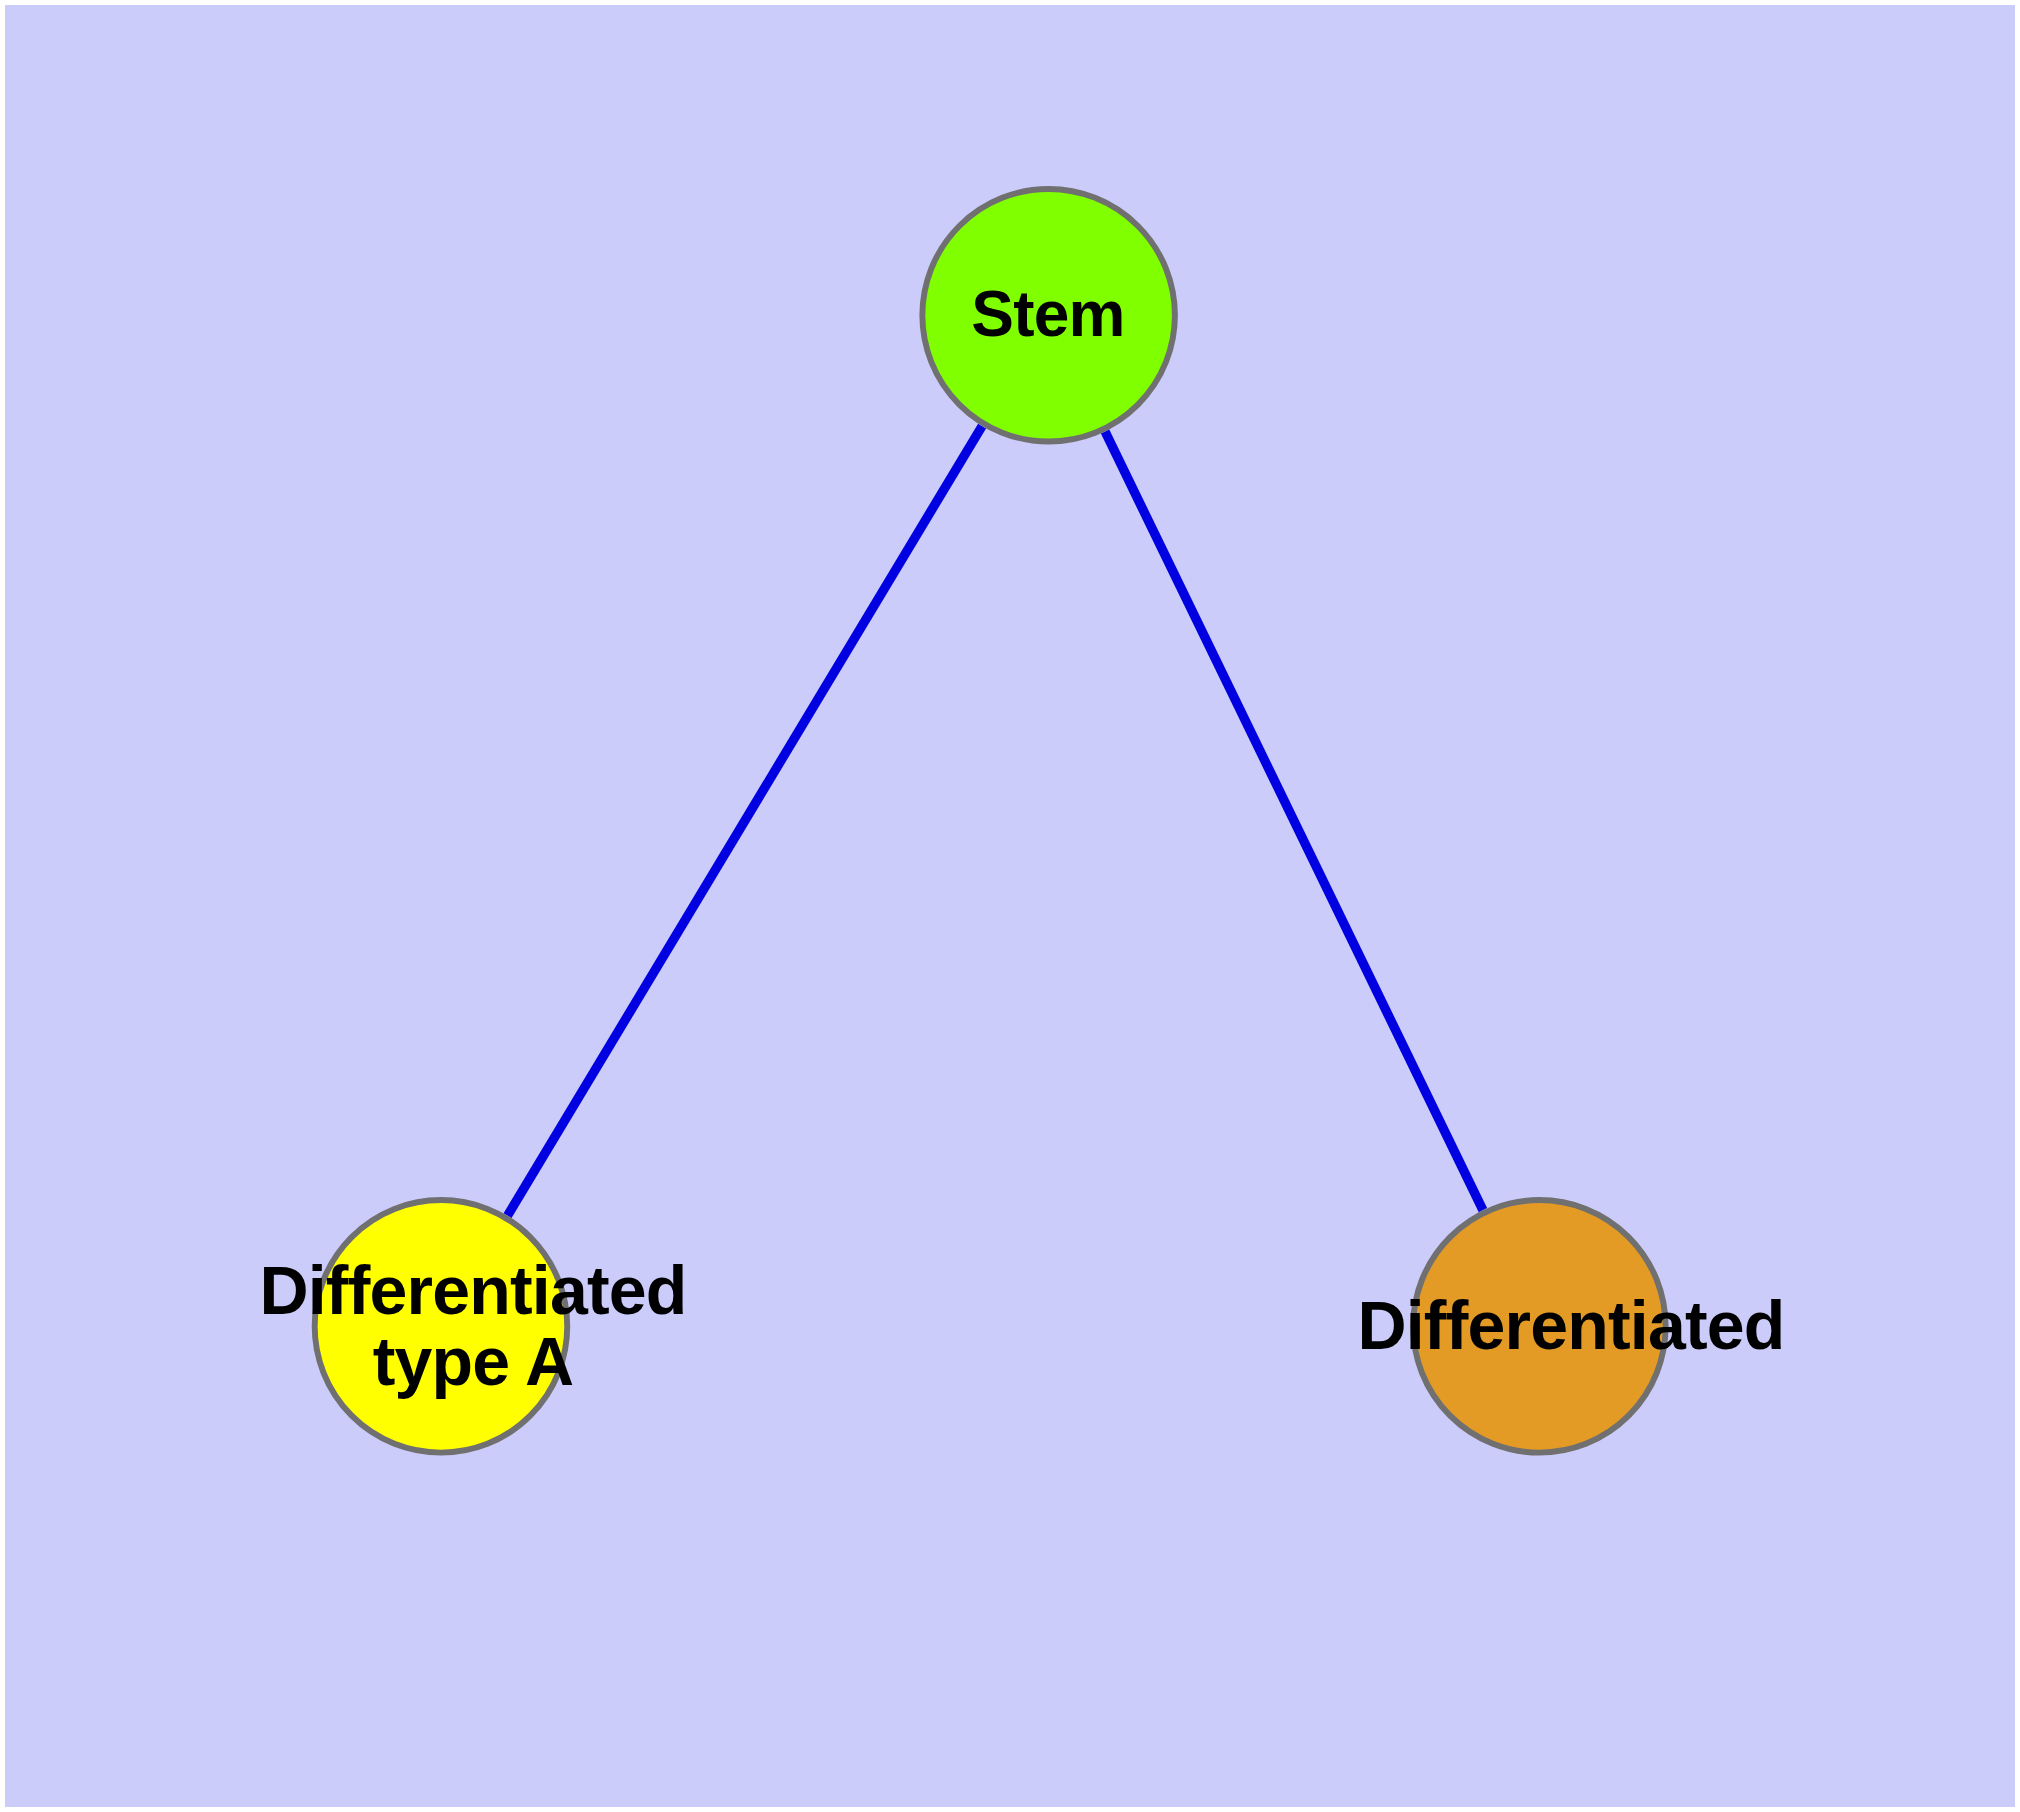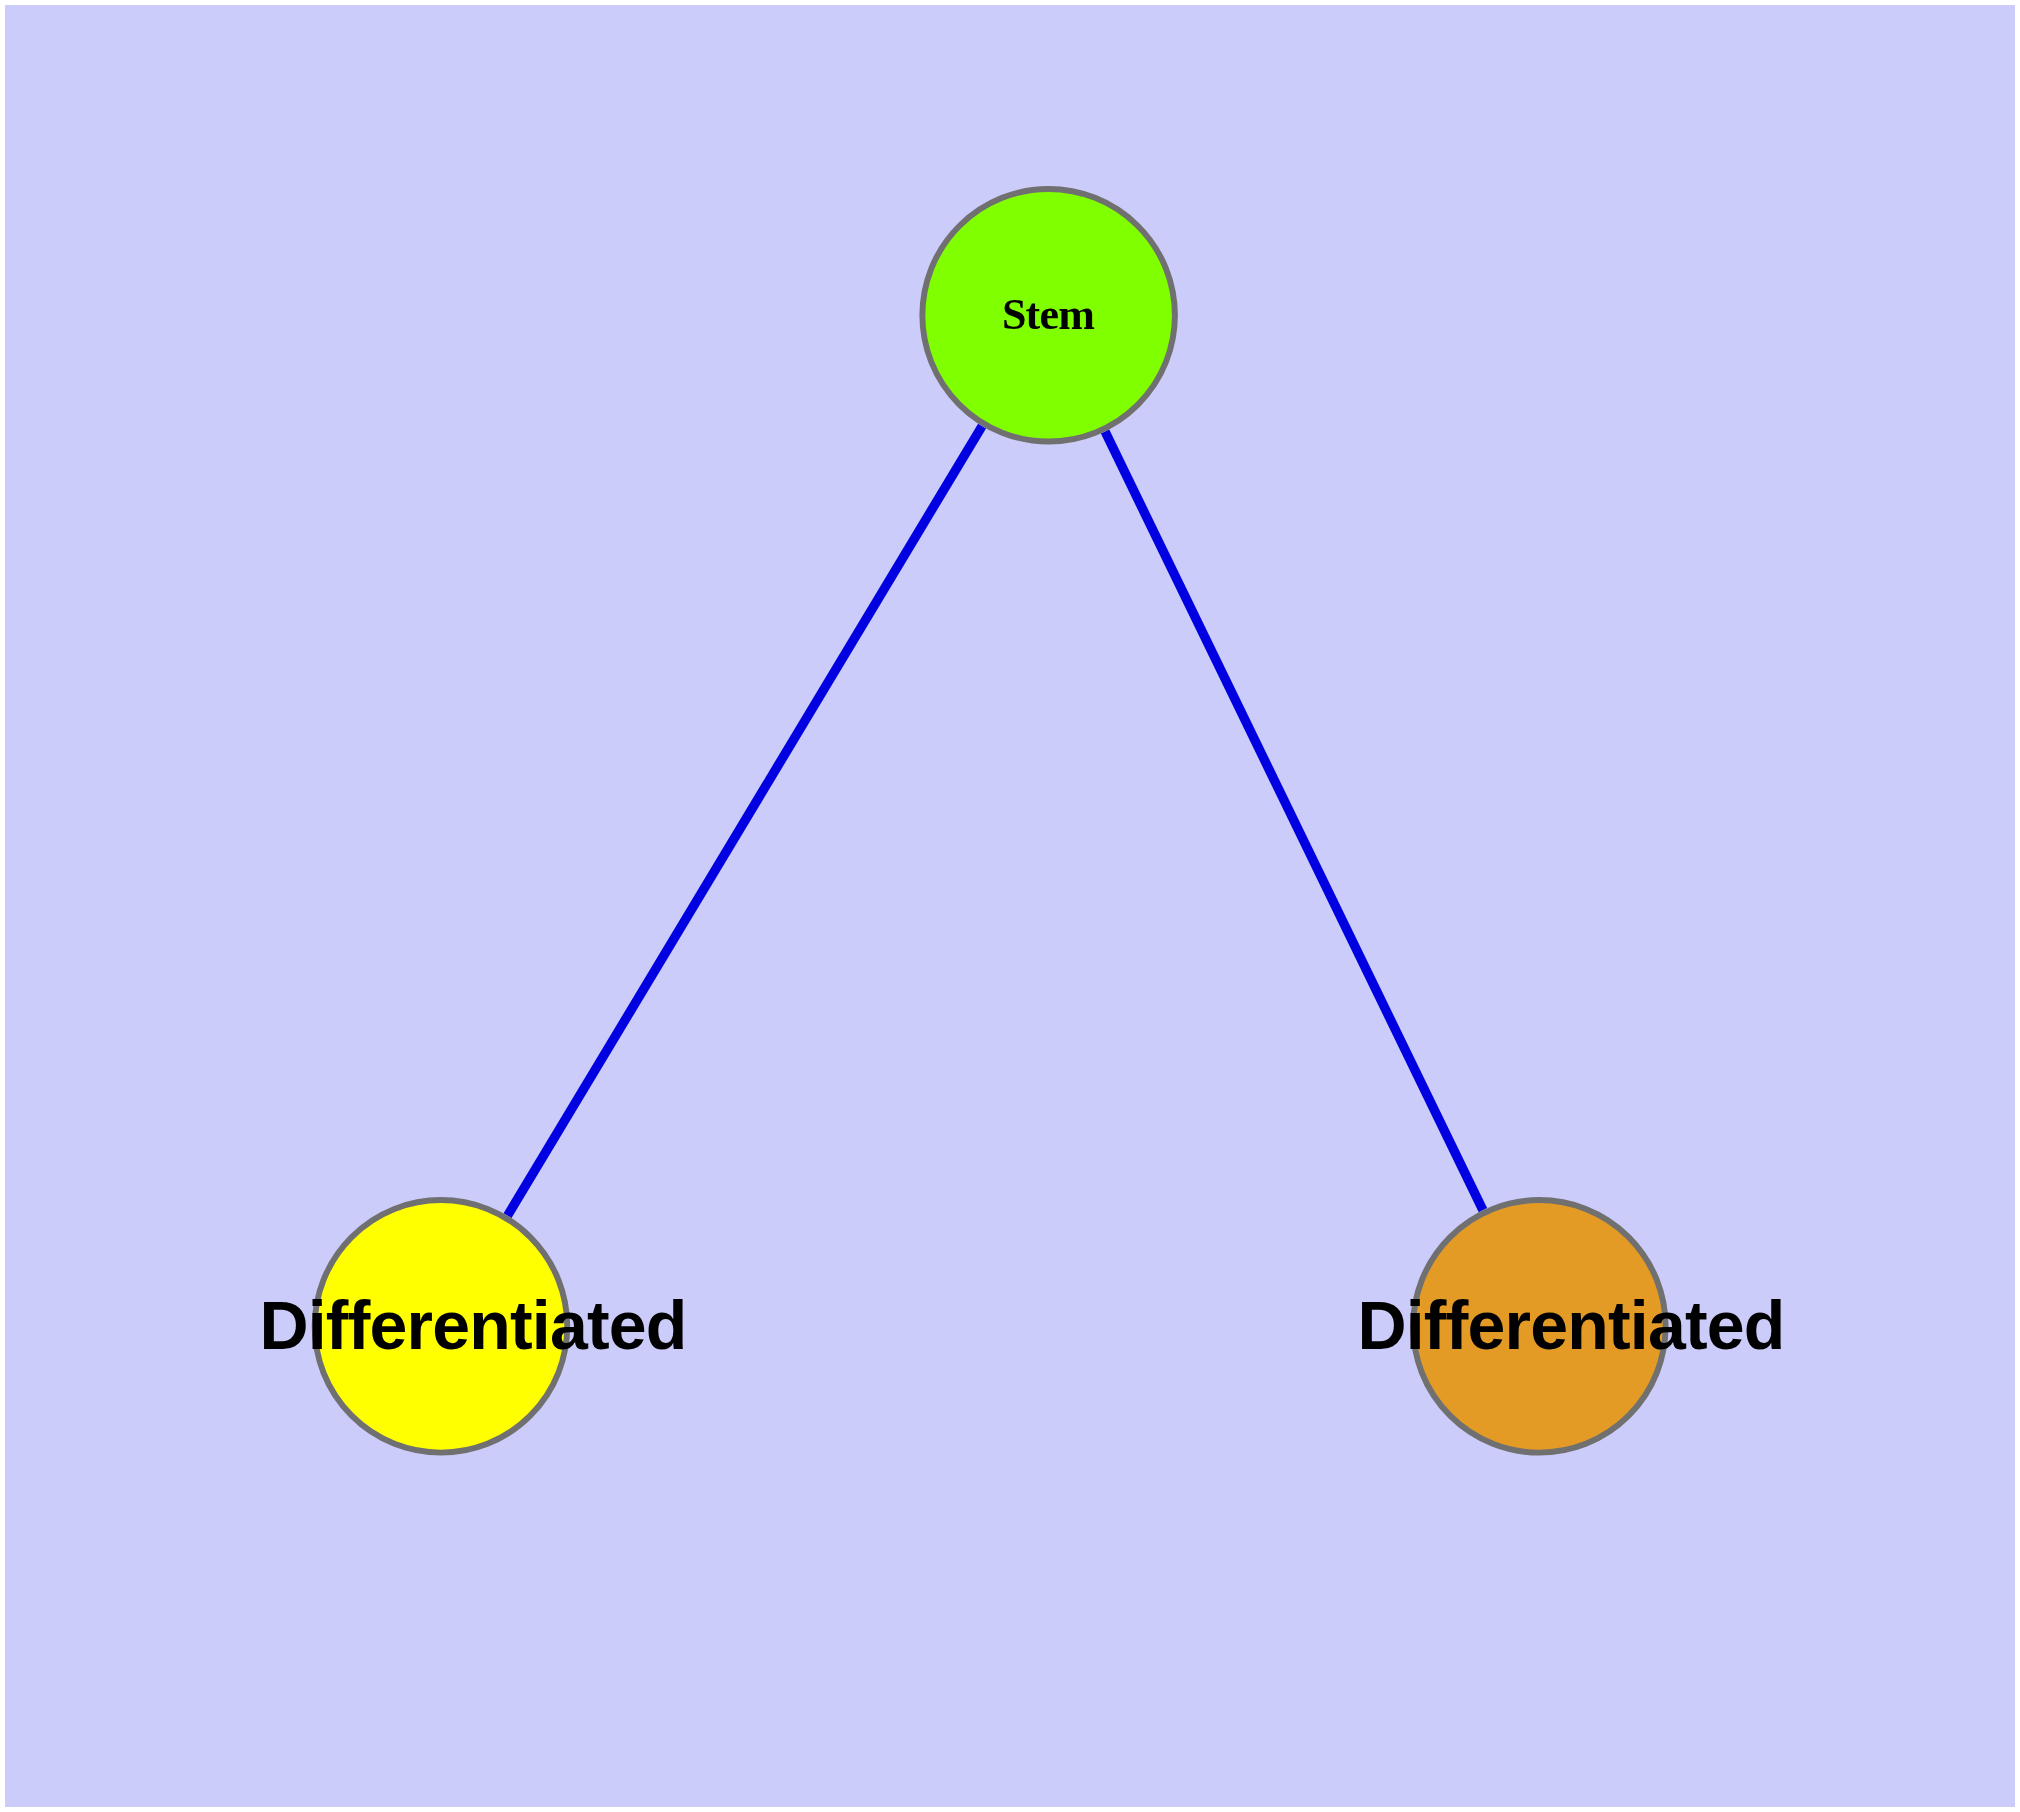--- a/index.html
+++ b/index.html
@@ -44,23 +44,22 @@
     text-align: center;
     color: #000000;
     font-weight: bold;
     font-family: "Liberation Sans", "DejaVu Sans", sans-serif;
     line-height: 1.05;
     white-space: pre;
     pointer-events: none;
     transform: translate(-50%, -50%);
   }
   .label-stem {
-    font-size: 44px;
+    font-size: 64px;
     letter-spacing: -0.8px;
-    font-family: Liberation Serif, serif;
   }
   .label-leaf {
     font-size: 68px;
     letter-spacing: -0.8px;
     margin-left: 32px;
   }
 </style>
 </head>
 <body>
 
@@ -74,17 +73,17 @@
       </g>
     <g id="nodes-group">
         <circle cx="1237" cy="372" r="149" fill="#80ff00" stroke="#707070" stroke-width="7" class="node-circle"></circle>
         <circle cx="520" cy="1565" r="149" fill="#ffff00" stroke="#707070" stroke-width="7" class="node-circle"></circle>
         <circle cx="1816" cy="1565" r="149" fill="#e39b26" stroke="#707070" stroke-width="7" class="node-circle"></circle>
       </g>
   </svg>
 
   <div id="labels-layer">
       <div class="node-label label-stem" style="left: 1048px; top: 315px;"><div>Stem</div></div>
-      <div class="node-label label-leaf" style="left: 441px; top: 1326px;"><div>Differentiated</div></div>
+      <div class="node-label label-leaf" style="left: 441px; top: 1326px;"><div>Differentiated</div><div>type A</div></div>
       <div class="node-label label-leaf" style="left: 1539px; top: 1326px;"><div>Differentiated</div></div>
     </div>
 </div>
 
 
 </body></html>

